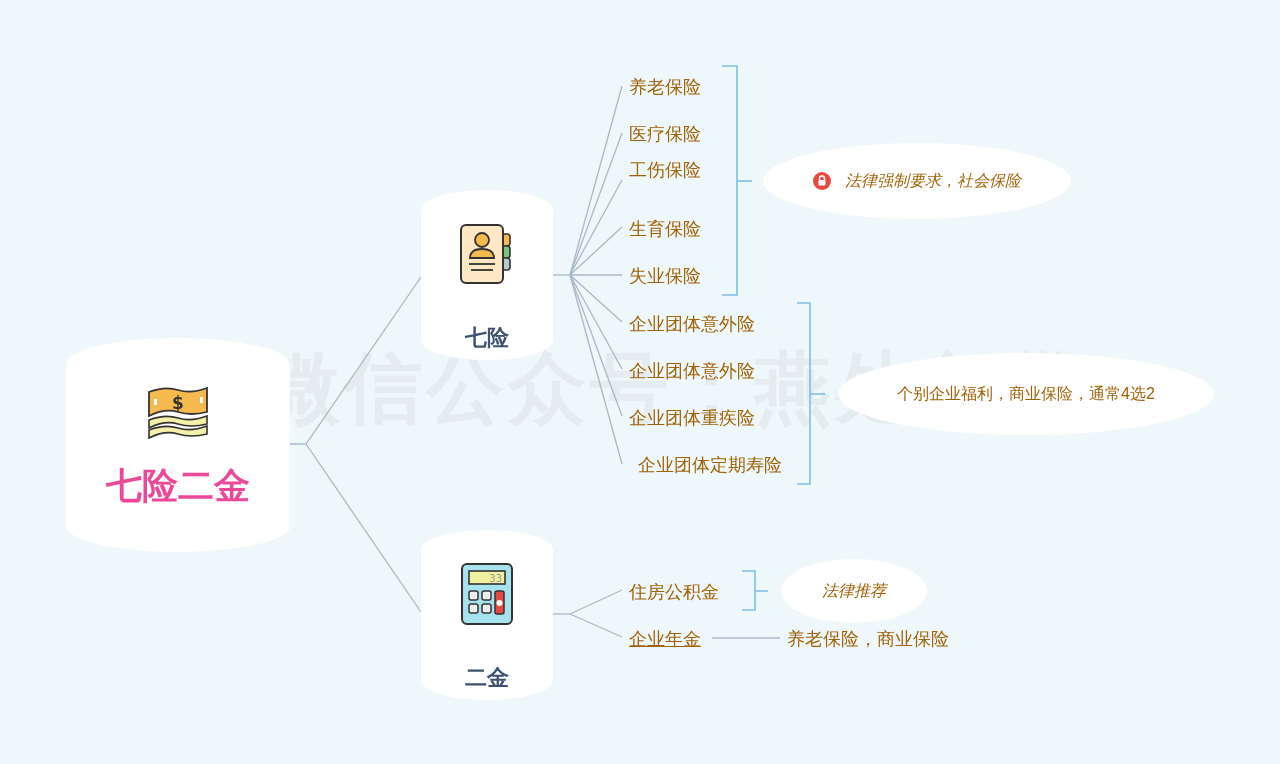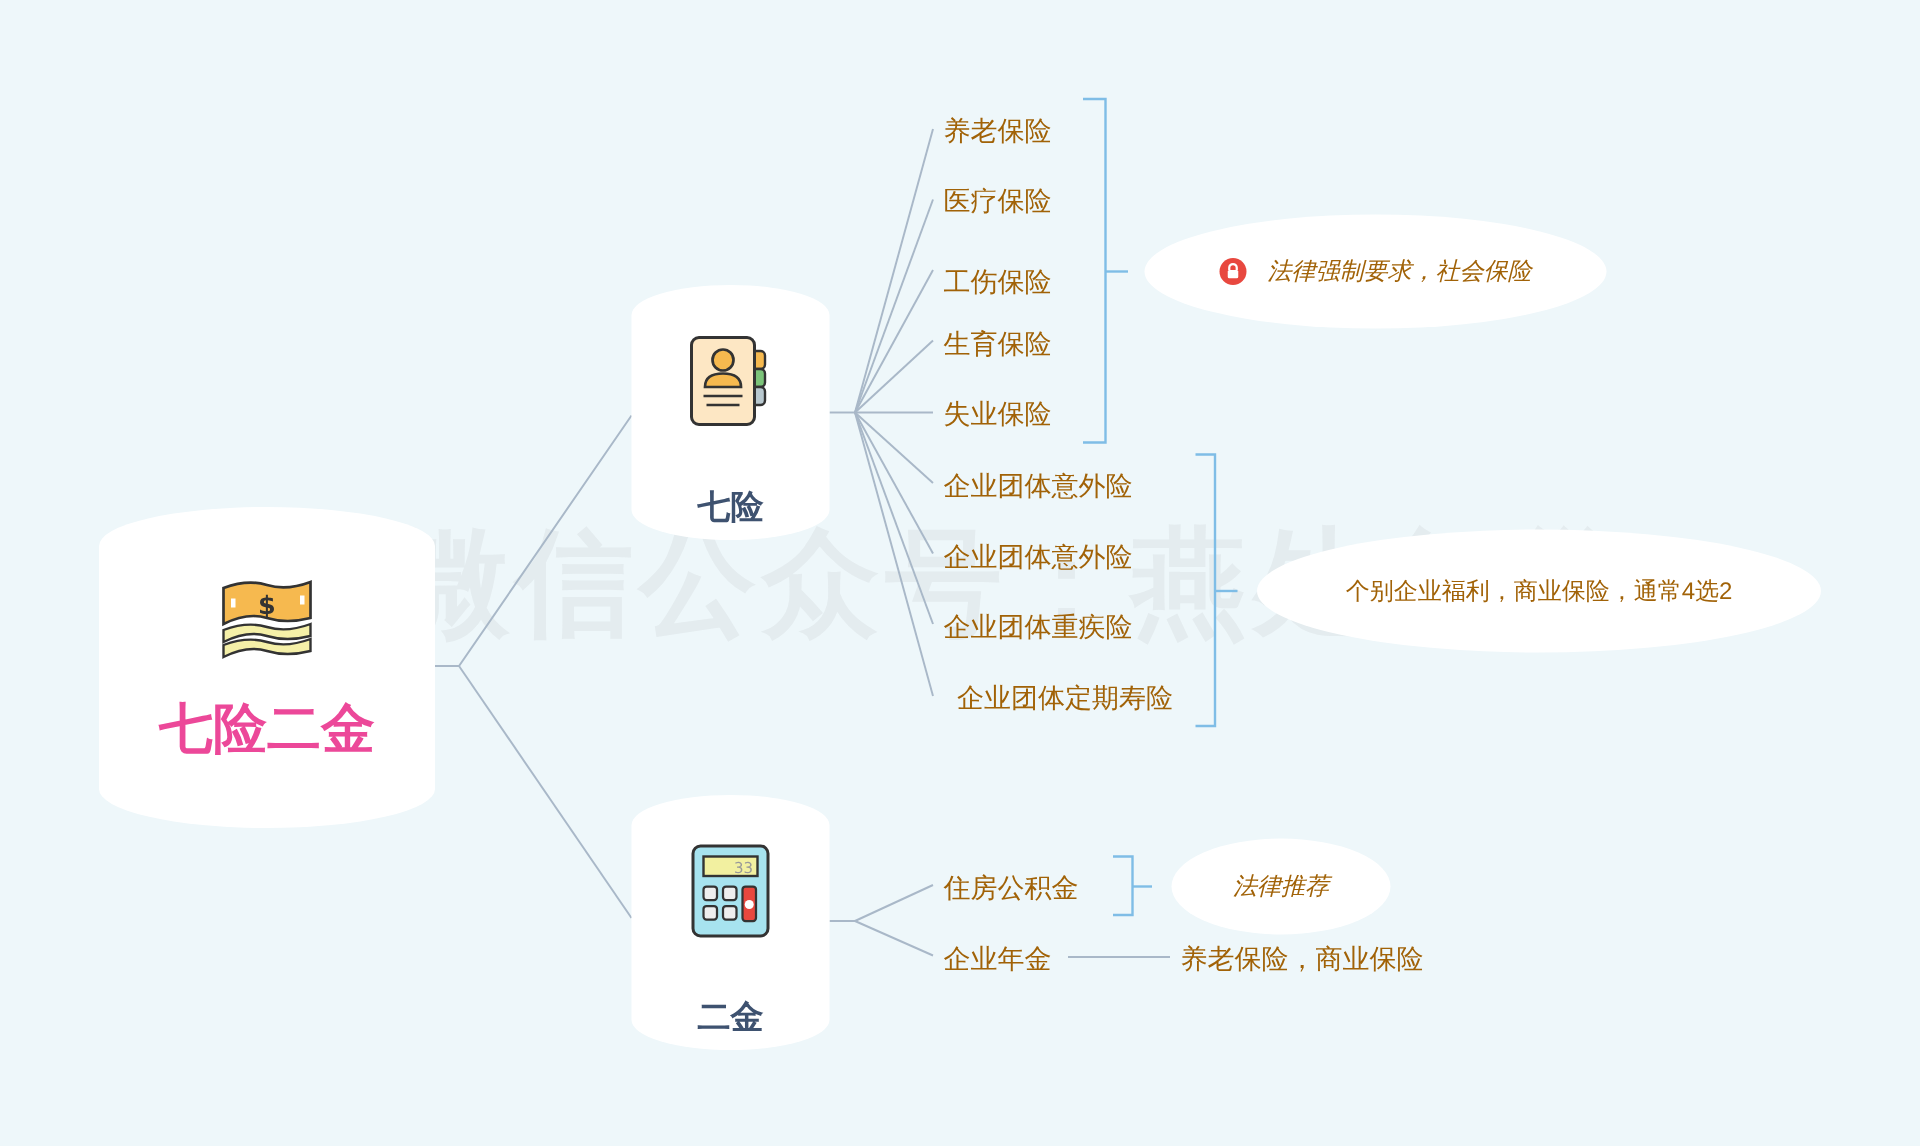--- a/index.html
+++ b/index.html
@@ -121,21 +121,21 @@
     <rect x="9" y="42" width="9" height="9" rx="2" fill="#eee" stroke="#333" stroke-width="1.5"></rect>
     <rect x="22" y="42" width="9" height="9" rx="2" fill="#eee" stroke="#333" stroke-width="1.5"></rect>
     <rect x="35" y="29" width="9" height="23" rx="2" fill="#e8483f" stroke="#333" stroke-width="1.5"></rect>
     <circle cx="39.5" cy="41" r="3" fill="#fff"></circle>
   </svg>
   <div class="mid-title">二金</div>
 </div>
 
 <div class="leaf" style="left:629px;top:75px;">养老保险</div>
 <div class="leaf" style="left:629px;top:122px;">医疗保险</div>
-<div class="leaf" style="left:629px;top:176px;">工伤保险</div>
+<div class="leaf" style="left:629px;top:158px;">工伤保险</div>
 <div class="leaf" style="left:629px;top:217px;">生育保险</div>
 <div class="leaf" style="left:629px;top:264px;">失业保险</div>
 <div class="leaf" style="left:629px;top:312px;">企业团体意外险</div>
 <div class="leaf" style="left:629px;top:359px;">企业团体意外险</div>
 <div class="leaf" style="left:629px;top:406px;">企业团体重疾险</div>
 <div class="leaf" style="left:638px;top:453px;">企业团体定期寿险</div>
 
 <div class="ellipse" style="left:763px;top:143px;width:308px;height:76px;">
   <span class="lock">
     <svg width="18" height="18" viewBox="0 0 18 18" style="position:absolute;left:0;top:0">
@@ -143,18 +143,18 @@
       <rect x="5.5" y="8" width="7" height="5.5" rx="1" fill="#fff"></rect>
     </svg>
   </span>
   <span class="note-italic">法律强制要求，社会保险</span>
 </div>
 <div class="ellipse" style="left:838px;top:353px;width:376px;height:82px;">
   <span>个别企业福利，商业保险，通常4选2</span>
 </div>
 
 <div class="leaf" style="left:629px;top:580px;">住房公积金</div>
-<div class="leaf" style="left:629px;top:627px;">企业年金</div>
+<div class="leaf" style="left:629px;top:627px;text-decoration:underline;">企业年金</div>
 
 <div class="ellipse" style="left:781px;top:559px;width:146px;height:64px;font-style:italic;">
   <span>法律推荐</span>
 </div>
 <div class="leaf" style="left:787px;top:627px;">养老保险，商业保险</div>
 
 </body></html>

